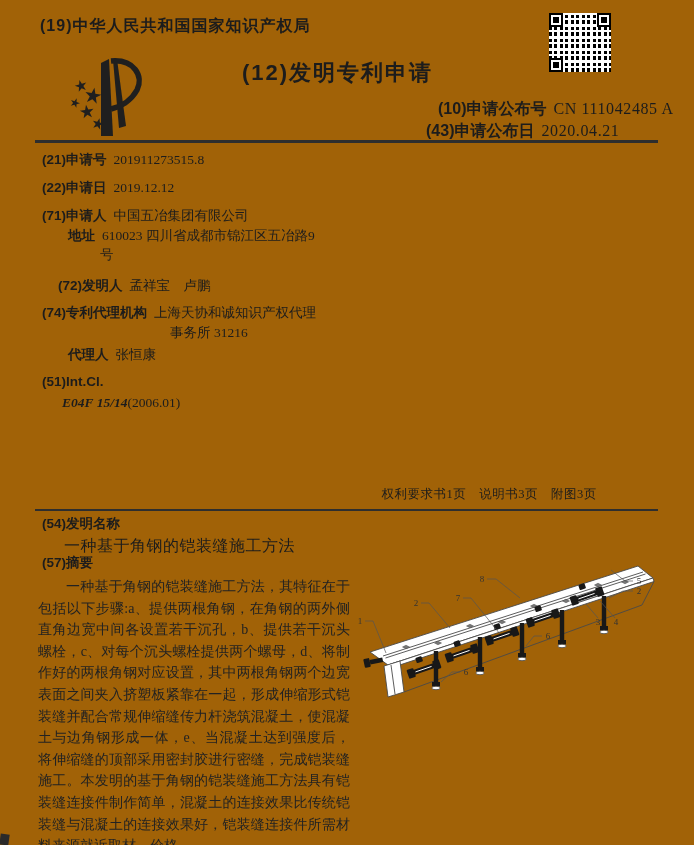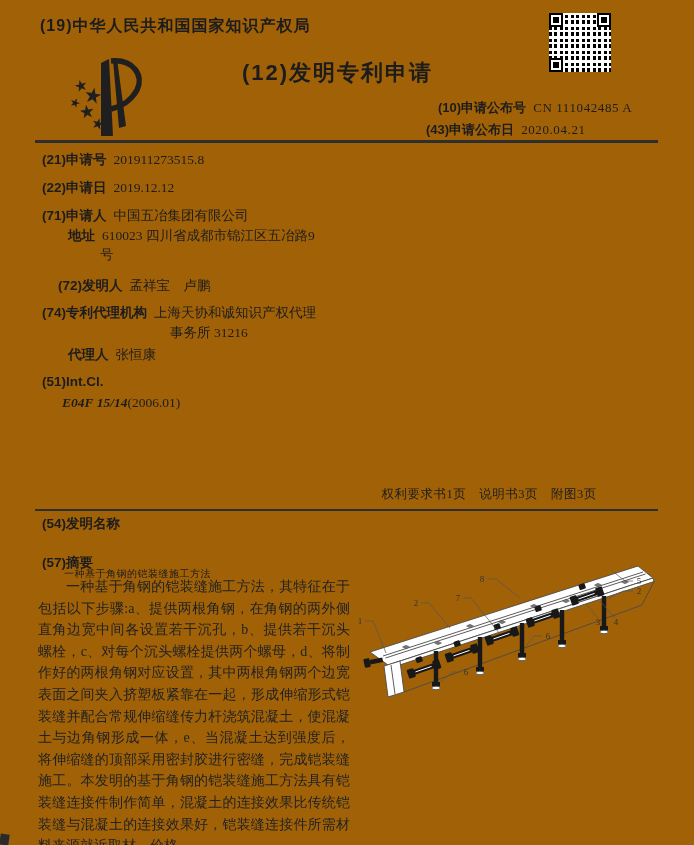--- a/index.html
+++ b/index.html
@@ -8,31 +8,31 @@
     position:relative; width:694px; height:845px; margin:0 auto;
     background:#a16207; overflow:hidden; color:#1c1c1c;
     font-family:"Liberation Serif","DejaVu Serif",serif;
   }
   .abs { position:absolute; }
   .sans { font-family:"Liberation Sans","DejaVu Sans",sans-serif; }
   .lbl { font-family:"Liberation Sans","DejaVu Sans",sans-serif; font-weight:bold; margin-right:7px; }
   .val { font-family:"Liberation Serif","DejaVu Serif",serif; }
   .office { left:40px; top:16px; font-size:16px; font-weight:bold; letter-spacing:1px; }
   .doc-type { left:242px; top:58px; font-size:22px; font-weight:bold; letter-spacing:2px; }
-  .pub-line { font-size:13px; white-space:nowrap; }
+  .pub-line { font-size:16px; white-space:nowrap; }
   .pub-no { left:438px; top:99px; }
   .pub-date { left:426px; top:121px; }
   .pub-line .val { letter-spacing:0.6px; }
   .hr { background:#2e2e2e; }
   .hr1 { left:35px; top:140px; width:623px; height:2.5px; }
   .hr2 { left:35px; top:509px; width:623px; height:2px; }
   .row { font-size:13.5px; white-space:nowrap; }
   .pages-info { left:320px; top:486px; width:338px; text-align:center; font-size:12.5px; letter-spacing:0.5px; }
   .sec-label { font-size:13.5px; font-weight:bold; font-family:"Liberation Sans","DejaVu Sans",sans-serif; }
-  .title-line { left:64px; top:536px; font-size:10px; letter-spacing:0.5px;margin-top:31px; }
+  .title-line { left:64px; top:536px; font-size:16px; letter-spacing:0.5px; }
   .abstract {
     left:38px; top:576px; width:312px;
     font-size:14px; line-height:21.6px; text-align:justify; text-indent:2em; color:#222;
   }
   .intcl-code { font-weight:bold; font-style:italic;font-family:Liberation Serif, serif; }
   
   .qr { left:549px; top:13px; width:62px; height:59px;
     background-image:
       repeating-linear-gradient(90deg,#000 0 3px,#fff 3px 5px,#000 5px 8px,#fff 8px 11px),
       repeating-linear-gradient(0deg,#000 0 4px,#fff 4px 6px,#000 6px 9px,#fff 9px 12px);

